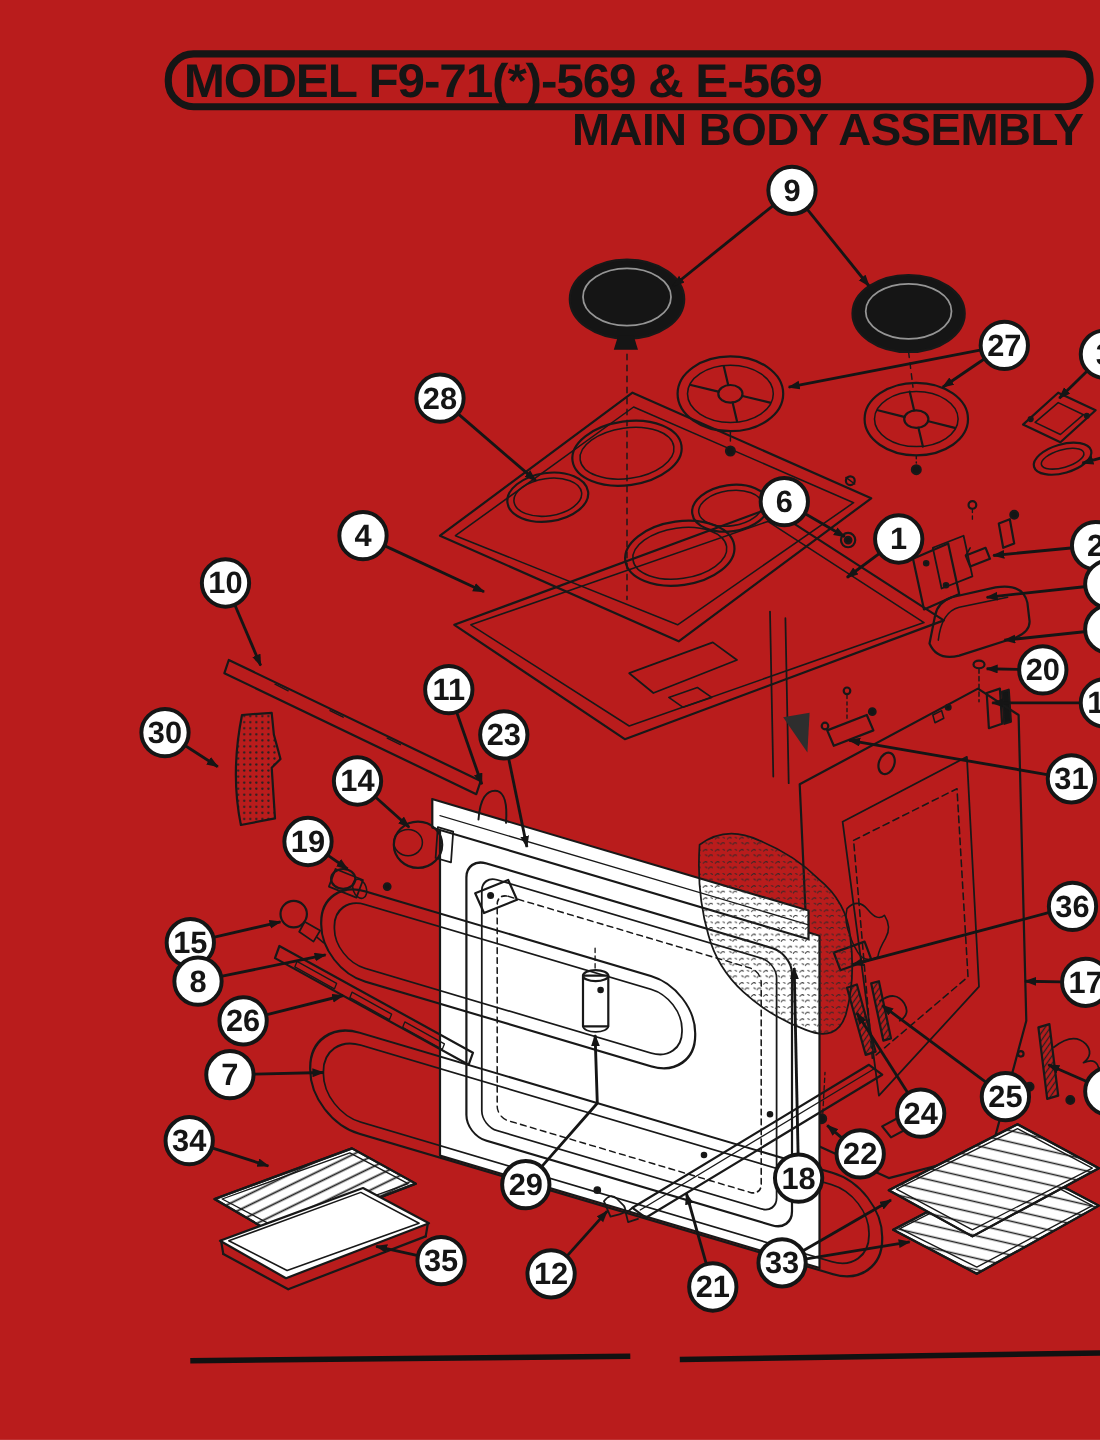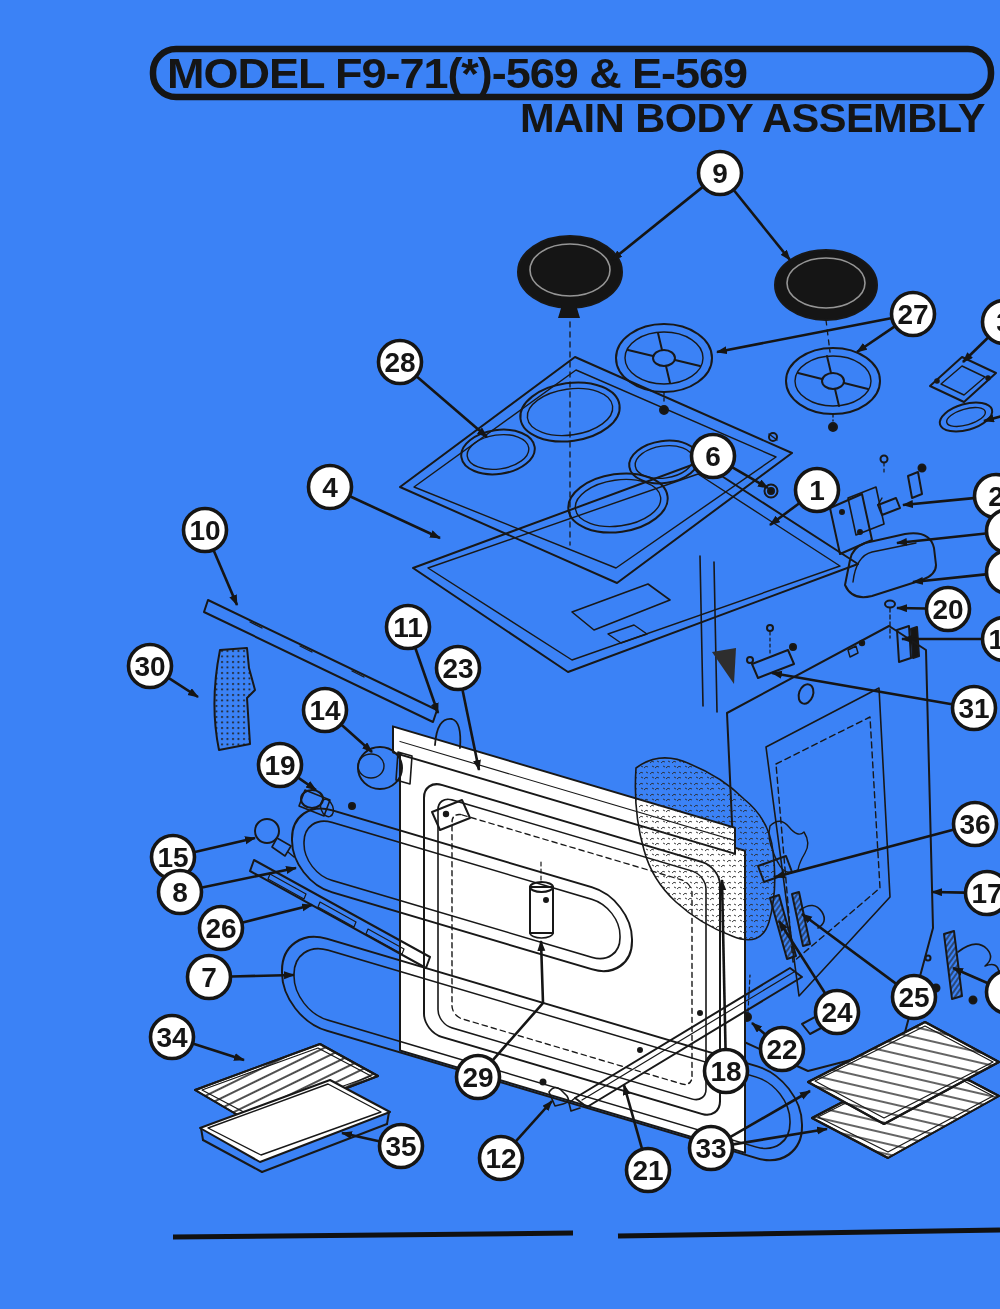--- a/index.html
+++ b/index.html
@@ -1,16 +1,16 @@
 <!DOCTYPE html>
 <html><head>
 <meta charset="utf-8">
 <style>
   html,body{margin:0;padding:0;background:#ffffff;}
-  #page{position:relative;width:1000px;height:1309px;background:#3b82f6;
+  #page{position:relative;width:1000px;height:1309px;background:#b91c1c;
         font-family:"Liberation Sans", sans-serif;overflow:hidden;}
   svg{display:block}
   text{fill:#151515}
   .callout-num{font-weight:bold;font-size:28px}
   .title-text{font-weight:bold;font-size:43px;letter-spacing:-1px}
   .subtitle-text{font-weight:bold;font-size:41px;letter-spacing:-0.5px}
 </style>
 </head>
 <body>
 

